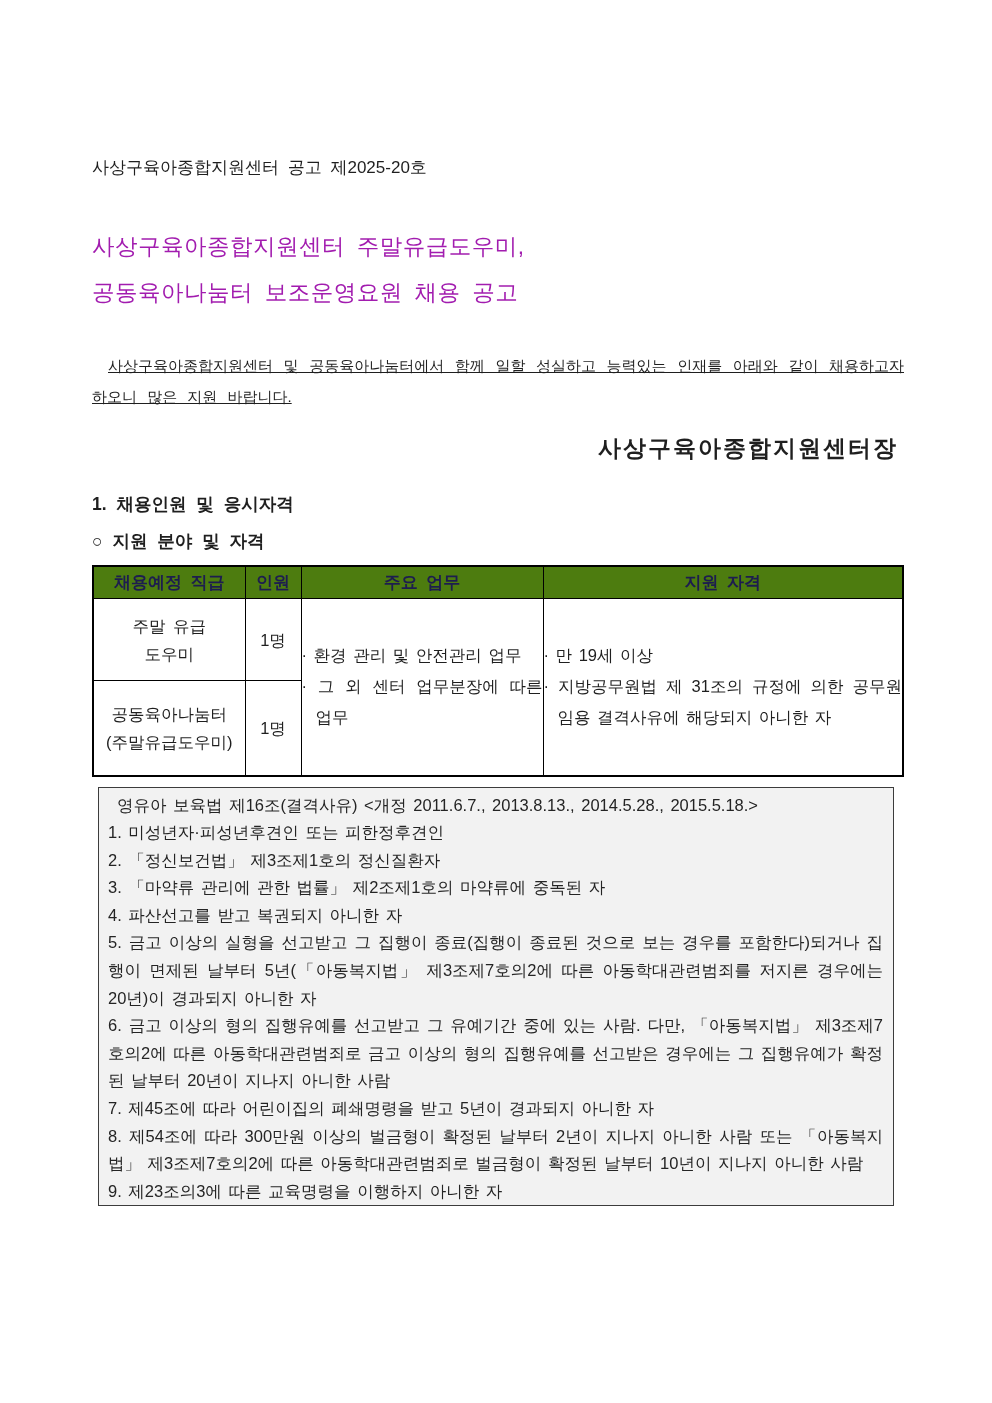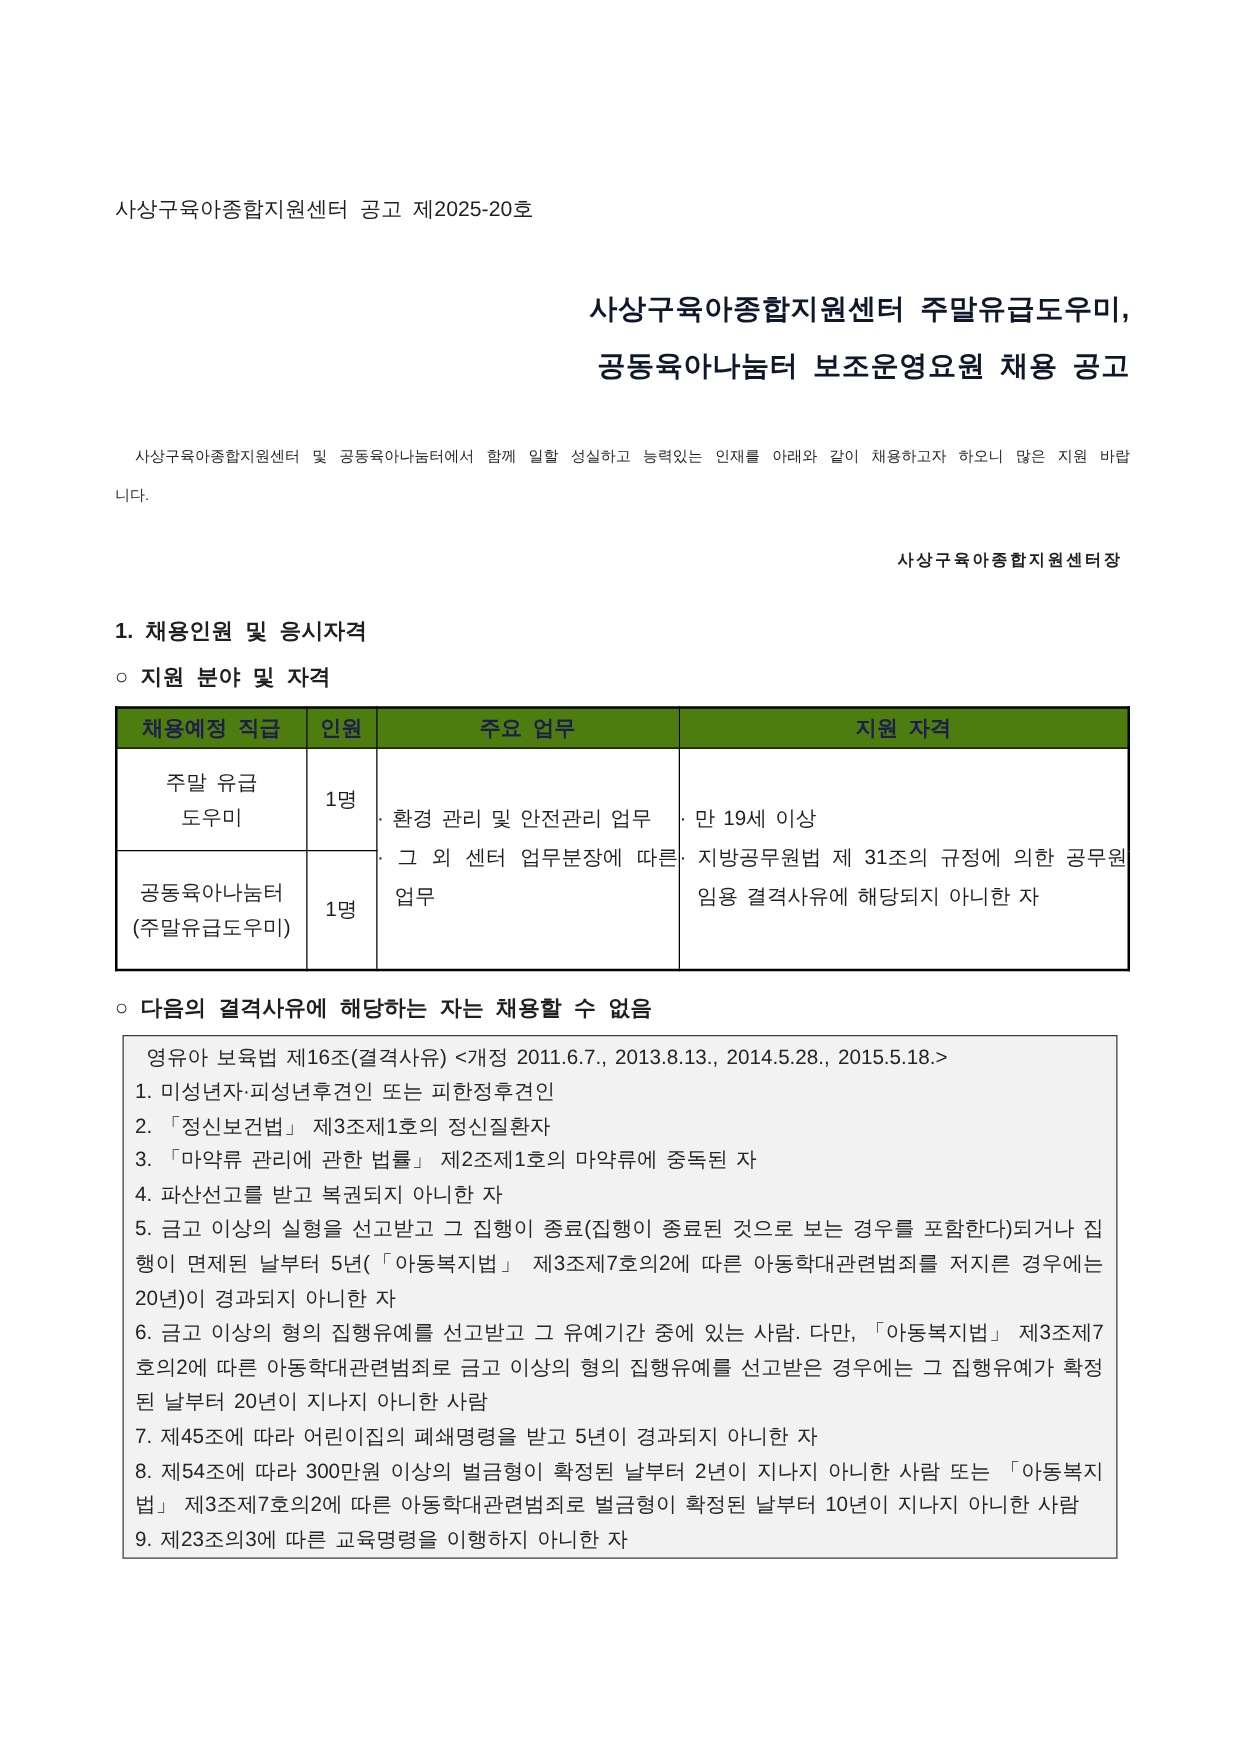--- a/index.html
+++ b/index.html
@@ -19,49 +19,50 @@
     overflow: hidden;
   }
   .doc-number {
     font-size: 17px;
     line-height: 24px;
     word-spacing: 4px;
     color: #1f1f1f;
   }
   .title {
     margin: 44px 0 0 0;
-    text-align: right;
+    text-align: left;
     font-size: 22.5px;
-    font-weight: bold;
+    font-weight: normal;
     line-height: 46px;
-    color: #0f172a;
+    color: #a21caf;
     word-spacing: 5px;
     letter-spacing: 0.5px;
   }
   .intro {
     margin: 34px 0 0 0;
-    font-size: 12px;
+    font-size: 15px;
     line-height: 31px;
     text-align: justify;
     text-indent: 16px;
     word-spacing: 6px;
+    text-decoration: underline;
   }
   .date-block {
     margin-top: 21px;
     text-align: right;
     padding-right: 6px;
   }
   .date-line {
     font-size: 17.5px;
     font-weight: bold;
     line-height: 30px;
     word-spacing: 6px;
   }
   .signer-line {
-    font-size: 13px;
+    font-size: 23px;
     font-weight: bold;
     line-height: 30px;
     letter-spacing: 2px;
   }
   .section-heading {
     margin-top: 29px;
     font-size: 17.5px;
     font-weight: bold;
     line-height: 24px;
     word-spacing: 5px;
@@ -184,21 +185,20 @@
       <tr class="row2">
         <td class="cell-center">
           <div>공동육아나눔터</div>
           <div>(주말유급도우미)</div>
         </td>
         <td class="cell-center">1명</td>
       </tr>
     </tbody>
   </table>
 
-  <div class="sub-heading" style="margin-top:17px;">○ 다음의 결격사유에 해당하는 자는 채용할 수 없음</div>
 
   <div class="law-box">
     <div class="law-heading">영유아 보육법 제16조(결격사유)  &lt;개정 2011.6.7., 2013.8.13., 2014.5.28., 2015.5.18.&gt;</div>
     <div class="law-item">1. 미성년자·피성년후견인 또는 피한정후견인</div>
     <div class="law-item">2. 「정신보건법」 제3조제1호의 정신질환자</div>
     <div class="law-item">3. 「마약류 관리에 관한 법률」 제2조제1호의 마약류에 중독된 자</div>
     <div class="law-item">4. 파산선고를 받고 복권되지 아니한 자</div>
     <div class="law-item">5. 금고 이상의 실형을 선고받고 그 집행이 종료(집행이 종료된 것으로 보는 경우를 포함한다)되거나 집행이 면제된 날부터 5년(「아동복지법」 제3조제7호의2에 따른 아동학대관련범죄를 저지른 경우에는 20년)이 경과되지 아니한 자</div>
     <div class="law-item">6. 금고 이상의 형의 집행유예를 선고받고 그 유예기간 중에 있는 사람. 다만, 「아동복지법」 제3조제7호의2에 따른 아동학대관련범죄로 금고 이상의 형의 집행유예를 선고받은 경우에는 그 집행유예가 확정된 날부터 20년이 지나지 아니한 사람</div>
     <div class="law-item">7. 제45조에 따라 어린이집의 폐쇄명령을 받고 5년이 경과되지 아니한 자</div>

